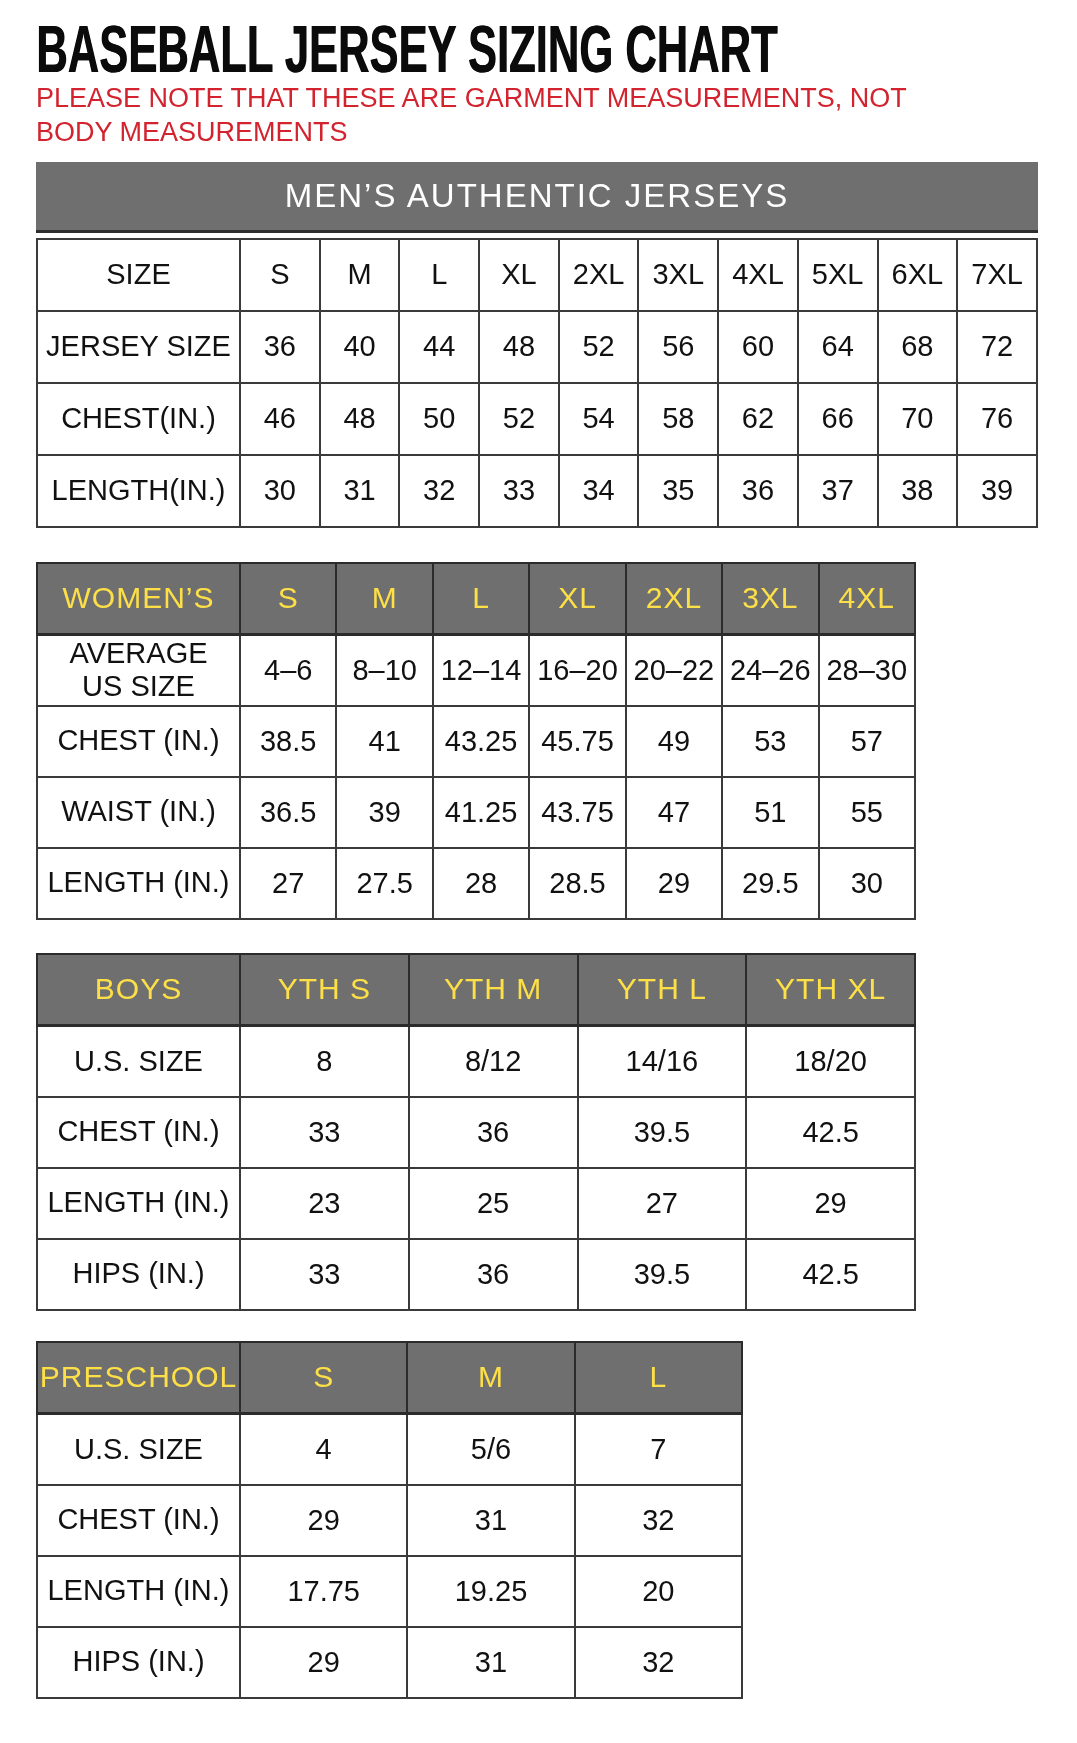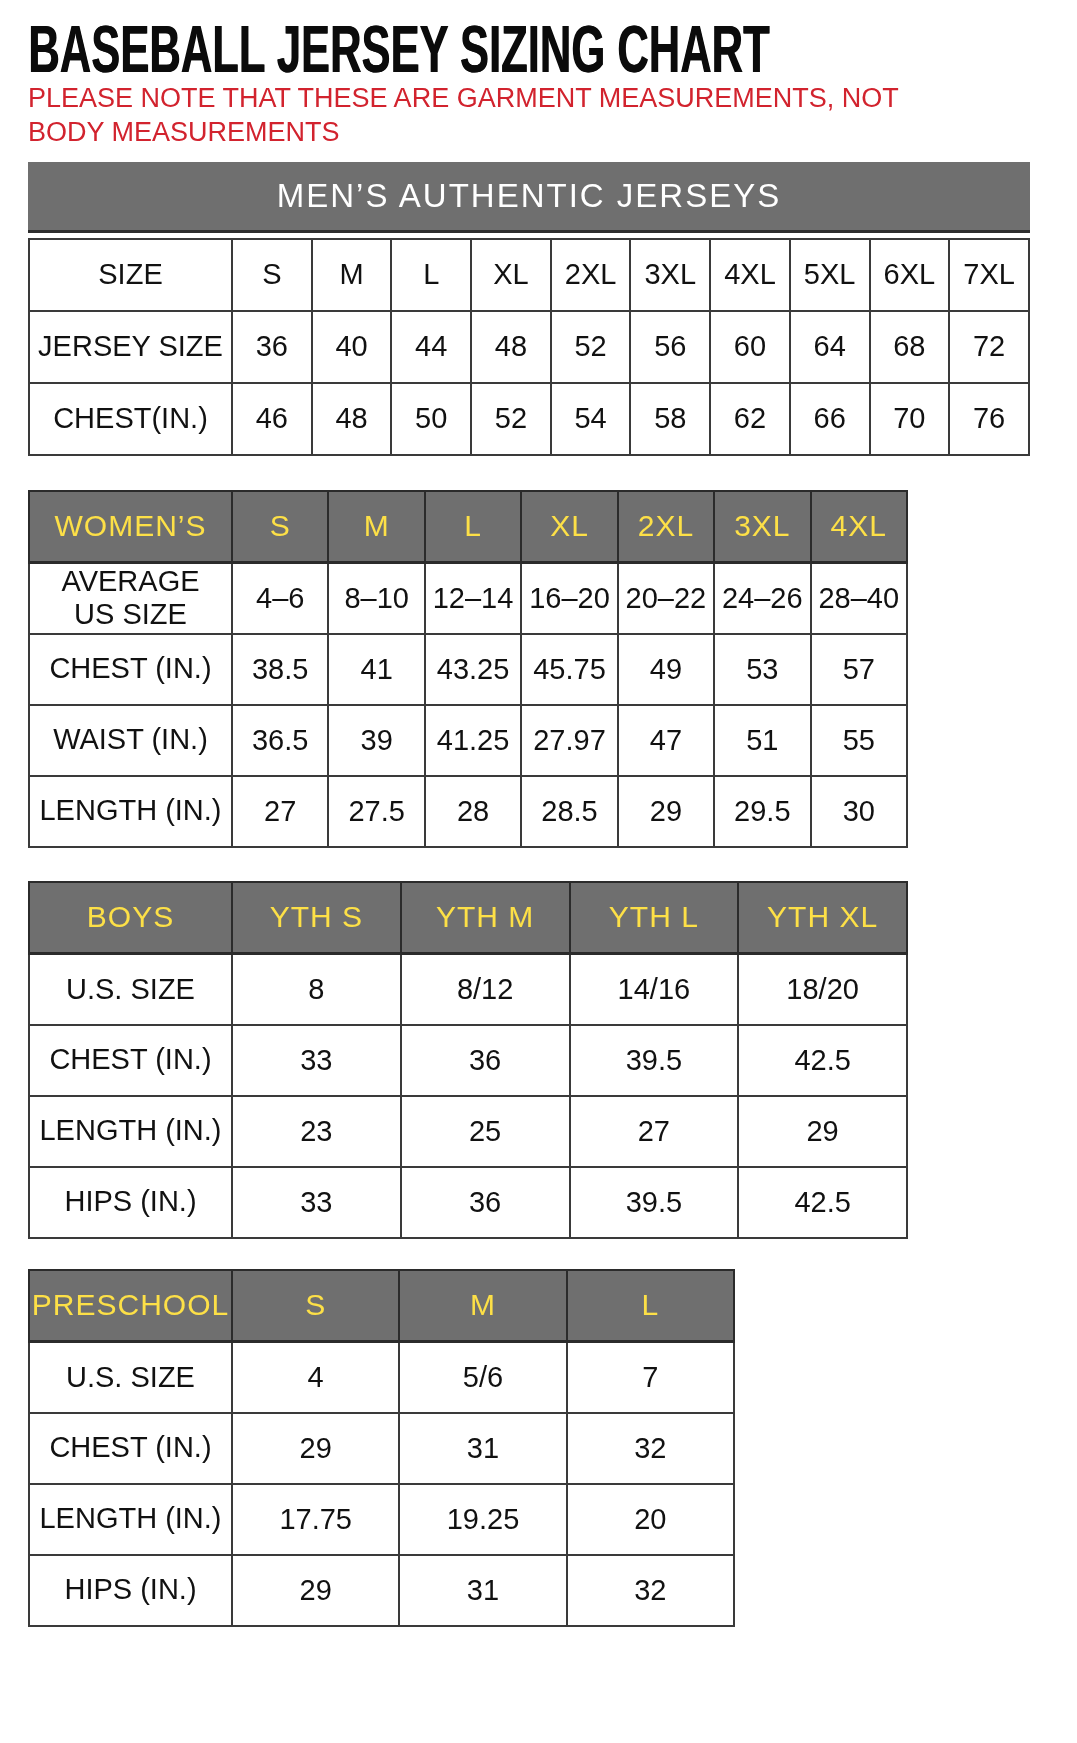--- a/index.html
+++ b/index.html
@@ -2,21 +2,21 @@
 <html><head>
 <meta charset="utf-8">
 <style>
   html,body{margin:0;padding:0;background:#ffffff;}
   body{
     width:1077px;height:1743px;
     font-family:"Liberation Sans", sans-serif;
     color:#111;
     overflow:hidden;
   }
-  .page{padding:16px 0 0 28px;}
+  .page{padding:16px 0 0 36px;}
 
   
   .title{
     font-weight:bold;
     font-size:66px;
     line-height:1.0;
     white-space:nowrap;
     transform:scaleX(0.66);
     transform-origin:left center;
     letter-spacing:0px;
@@ -132,20 +132,33 @@
           <td>46</td>
           <td>48</td>
           <td>50</td>
           <td>52</td>
           <td>54</td>
           <td>58</td>
           <td>62</td>
           <td>66</td>
           <td>70</td>
           <td>76</td>
+        </tr>
+        <tr>
+          <th class="label">LENGTH(IN.)</th>
+          <td>30</td>
+          <td>31</td>
+          <td>32</td>
+          <td>33</td>
+          <td>34</td>
+          <td>35</td>
+          <td>36</td>
+          <td>37</td>
+          <td>38</td>
+          <td>39</td>
         </tr>
       </tbody>
   </table>
 
   <table class="tbl womens">
     <colgroup>
         <col class="c-label">
         <col span="7">
       </colgroup>
     <tbody>
@@ -161,38 +174,38 @@
         </tr>
         <tr>
           <th class="label">AVERAGE
 US SIZE</th>
           <td>4–6</td>
           <td>8–10</td>
           <td>12–14</td>
           <td>16–20</td>
           <td>20–22</td>
           <td>24–26</td>
-          <td>28–40</td>
+          <td>28–30</td>
         </tr>
         <tr>
           <th class="label">CHEST (IN.)</th>
           <td>38.5</td>
           <td>41</td>
           <td>43.25</td>
           <td>45.75</td>
           <td>49</td>
           <td>53</td>
           <td>57</td>
         </tr>
         <tr>
           <th class="label">WAIST (IN.)</th>
           <td>36.5</td>
           <td>39</td>
           <td>41.25</td>
-          <td>27.97</td>
+          <td>43.75</td>
           <td>47</td>
           <td>51</td>
           <td>55</td>
         </tr>
         <tr>
           <th class="label">LENGTH (IN.)</th>
           <td>27</td>
           <td>27.5</td>
           <td>28</td>
           <td>28.5</td>

